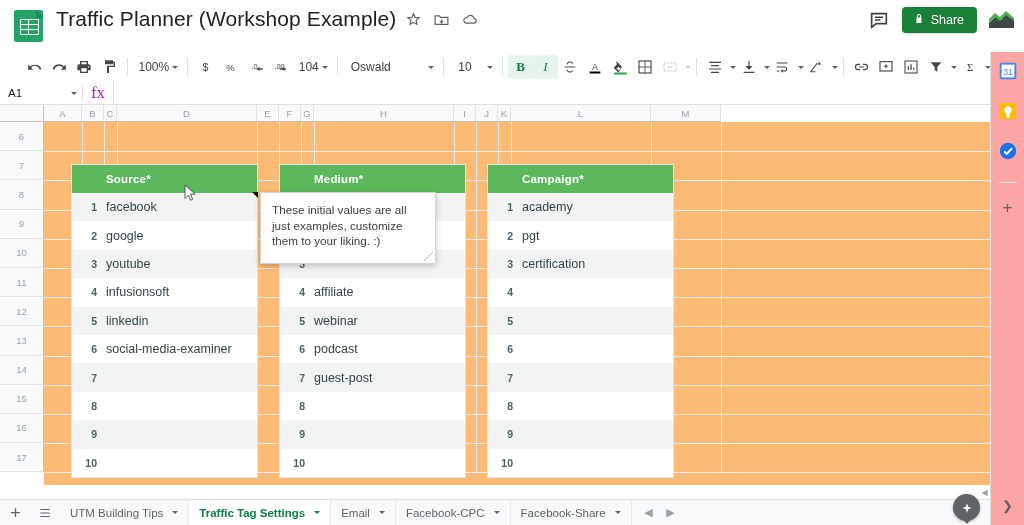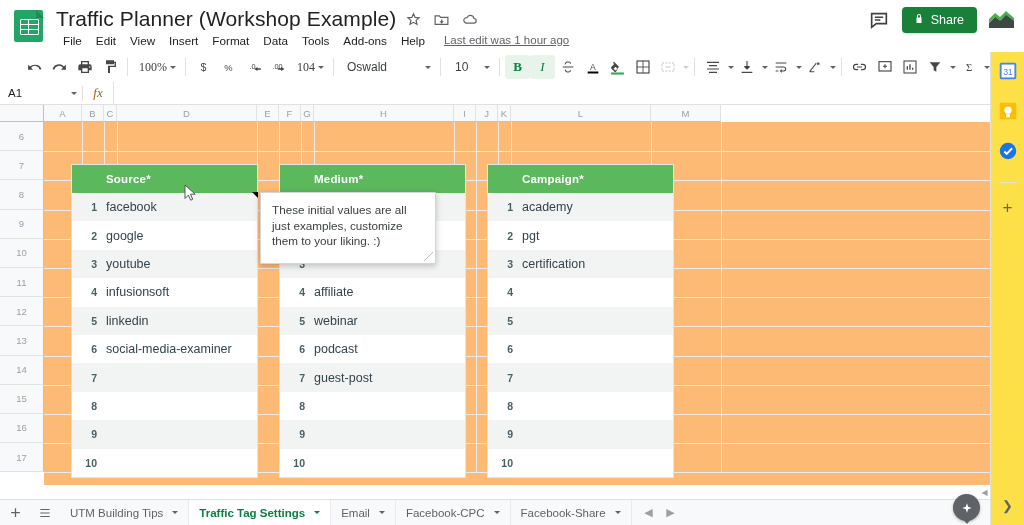--- a/index.html
+++ b/index.html
@@ -59,41 +59,41 @@
   
   .toolbar {
     position:absolute; left:0; top:52px; width:1024px; height:30px;
     background:#fff; display:flex; align-items:center; padding-left:22px;
   }
   .tb { display:flex; align-items:center; height:26px; cursor:pointer; color:#444746; }
   .tb-ic { width:25px; height:24px; display:flex; align-items:center; justify-content:center; border-radius:3px; }
   .tb-txt { font-size:12px; color:#3c4043; }
   .caret { width:0;height:0;border-left:3.2px solid transparent;border-right:3.2px solid transparent;border-top:3.6px solid #5f6368; margin-left:3px; }
   .sep { width:1px; height:18px; background:#e0e0e0; margin:0 5px; }
-  .zoom-box { display:flex; align-items:center; padding:0 4px 0 6px; height:24px; border-radius:3px; cursor:pointer;font-family:Liberation Serif, serif;}
+  .zoom-box { display:flex; align-items:center; padding:0 4px 0 6px; height:24px; border-radius:3px; cursor:pointer;}
   .font-box { display:flex; align-items:center; justify-content:space-between; width:96px; height:24px; padding:0 4px 0 8px; border-radius:3px; cursor:pointer;}
   .size-box { display:flex; align-items:center; justify-content:space-between; width:48px; height:24px; padding:0 4px 0 9px; border-radius:3px; cursor:pointer;}
   .tb-active { background:#e6f4ea !important; }
   .bold-g { font-weight:bold; font-size:13px; color:#0b8043; font-family:"Liberation Serif", serif; }
   .ital-g { font-style:italic; font-size:13px; color:#0b8043; font-family:"Liberation Serif", serif; }
   .tb-disabled { opacity:.3; cursor:default; }
   .collapse { margin-left:auto; margin-right:8px; }
 
   
   .fbar {
     position:absolute; left:0; top:82px; width:1024px; height:23px;
     background:#fff; display:flex; align-items:center;
     border-bottom:1px solid #e0e0e0;
   }
   .namebox {
     width:82px; height:23px; display:flex; align-items:center; justify-content:space-between;
     padding:0 5px 0 8px; font-size:11.5px; color:#222; cursor:text;
   }
   .fbar-sep { width:1px; height:15px; background:#e0e0e0; }
-  .fx { width:30px; display:flex; align-items:center; justify-content:center; font-size:13px; color:#a16207; font-style:italic; font-family:"Liberation Serif", serif; }
+  .fx { width:30px; display:flex; align-items:center; justify-content:center; font-size:17px; color:#a21caf; font-family:"Liberation Serif", serif; }
   .finput { flex:1; height:23px; font-size:11.5px; color:#222; display:flex; align-items:center; padding-left:4px; cursor:text; border-left:1px solid #e0e0e0;}
 
   
   .gridwrap { position:absolute; left:0; top:105px; width:990px; height:380px; background:#fff; overflow:hidden; }
   .colhead { position:absolute; left:0; top:0; height:17px; display:flex; background:#f8f9fa; }
   .ch {
     height:17px; border-right:1px solid #e1e3e1; border-bottom:1px solid #c0c0c0;
     font-size:9.5px; color:#9aa0a6; display:flex; align-items:center; justify-content:center;
     background:#f8f9fa; cursor:pointer;
   }
@@ -175,21 +175,21 @@
     cursor:pointer; box-shadow:0 1px 3px rgba(0,0,0,.3);
   }
   .explore:after {
     content:""; position:absolute; bottom:-3px; left:9px;
     border-left:5px solid transparent; border-right:5px solid transparent; border-top:6px solid #5f6368;
   }
 
   
   .sidepanel {
     position:absolute; right:0; top:52px; width:34px; height:473px;
-    background:#fde047; border-left:1px solid #e0e0e0;
+    background:#fca5a5; border-left:1px solid #e0e0e0;
     display:flex; flex-direction:column; align-items:center; padding-top:8px;text-align:center;
   }
   .sp-icon { width:22px; height:22px; margin-bottom:18px; cursor:pointer; position:relative; border-radius:3px; }
   .sp-div { width:18px; height:1px; background:#e0e0e0; margin:2px 0 14px 0; }
   .sp-plus { width:22px; height:22px; color:#5f6368; cursor:pointer; display:flex;align-items:center;justify-content:center; font-size:17px; }
   .sp-chevron { position:absolute; bottom:12px; color:#5f6368; font-size:13px; cursor:pointer; }
 
   .cursor-arrow { position:absolute; z-index:40; pointer-events:none; }
   .grid-topbar-line { position:absolute; left:0; top:104px; width:1024px; height:1px; background:#e0e0e0; }
 </style>
@@ -217,32 +217,20 @@
             </svg>
         </span>
         <span class="ticon">
           <svg width="18" height="17" viewBox="0 0 24 24">
               <path fill="none" stroke="#5f6368" stroke-width="1.7" d="M6.5 17h11a3.2 3.2 0 000-6.4 5 5 0 00-9.7-1.2A3.4 3.4 0 006.5 17z"></path>
             </svg>
         </span>
       </span>
     </div>
 
-    <div class="menubar">
-      <span class="menu-item">File</span>
-      <span class="menu-item">Edit</span>
-      <span class="menu-item">View</span>
-      <span class="menu-item">Insert</span>
-      <span class="menu-item">Format</span>
-      <span class="menu-item">Data</span>
-      <span class="menu-item">Tools</span>
-      <span class="menu-item">Add-ons</span>
-      <span class="menu-item">Help</span>
-      <span class="lastedit">Last edit was 1 hour ago</span>
-    </div>
 
     <div class="hdr-right">
       <span class="comment-btn">
         <svg width="22" height="22" viewBox="0 0 24 24">
             <path fill="none" stroke="#3c4043" stroke-width="1.8" d="M4 5h16v11H9l-5 4z"></path>
             <path stroke="#3c4043" stroke-width="1.5" d="M7.5 9h9M7.5 12h6"></path>
           </svg>
       </span>
       <span class="share-btn">
         <span>

